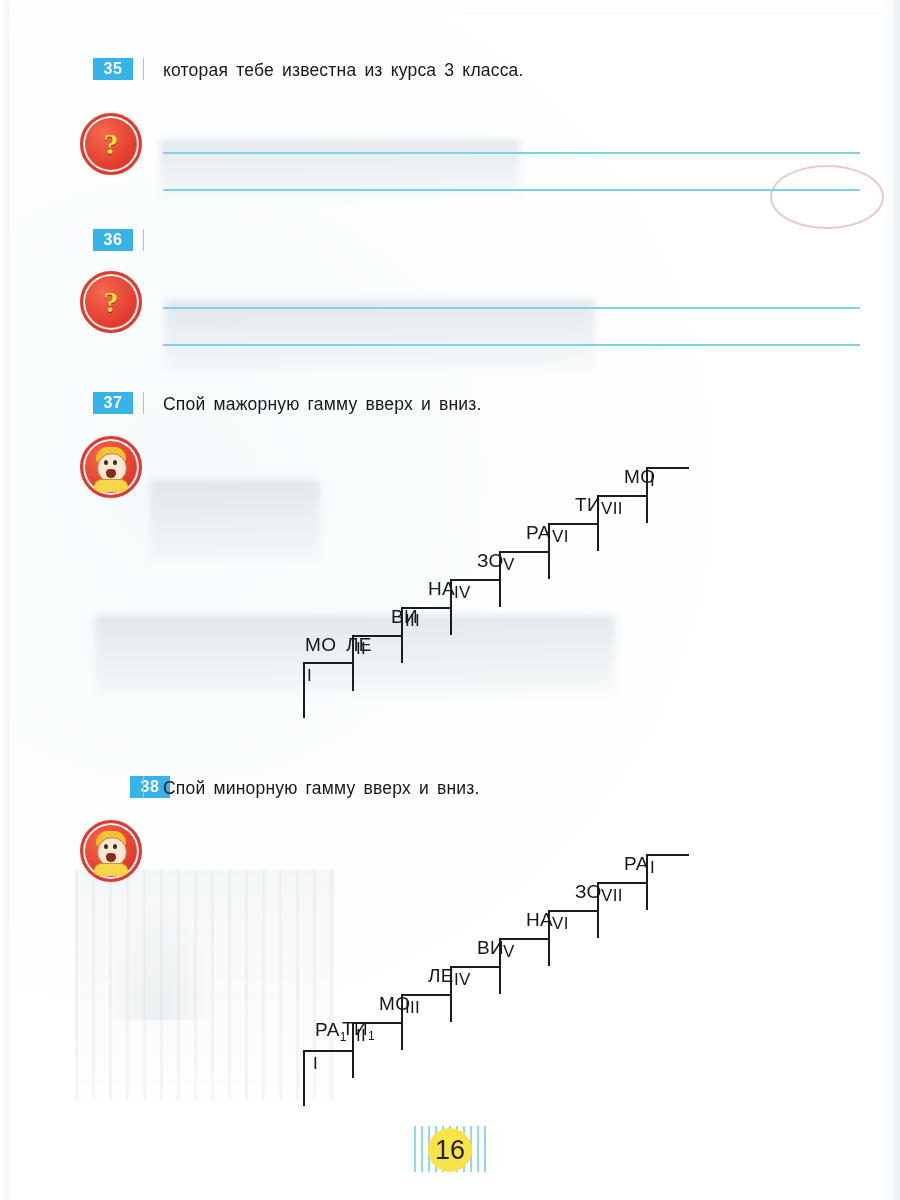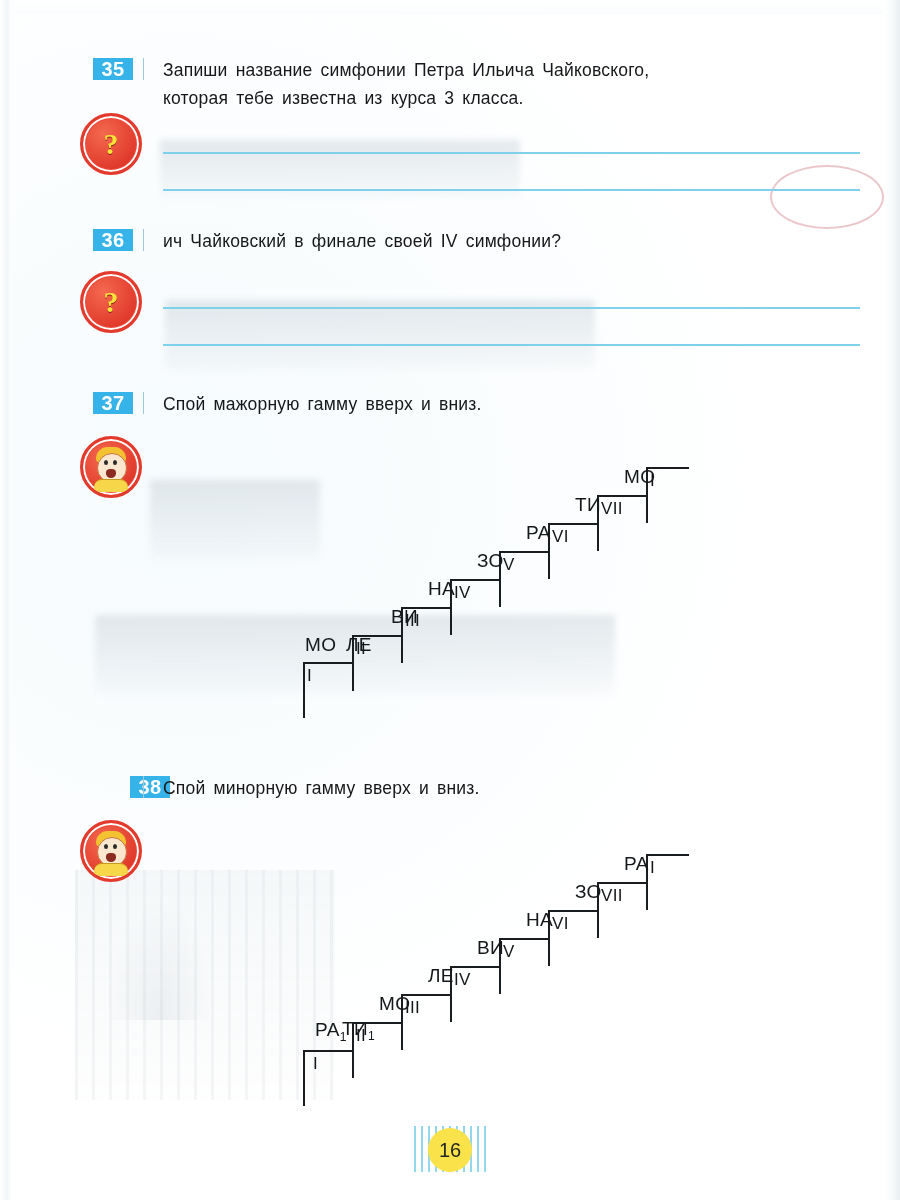--- a/index.html
+++ b/index.html
@@ -62,21 +62,21 @@
   
   .task {
     position: absolute;
   }
   .num-badge {
     position: absolute;
     width: 40px;
     height: 22px;
     background: #36b3e8;
     color: #ffffff;
-    font-size: 20px;
+    font-size: 16px;
     font-weight: bold;
     text-align: center;
     line-height: 22px;
     letter-spacing: .5px;
   }
   .num-rule {
     position: absolute;
     width: 1px;
     height: 22px;
     background: #9ec9dd;
@@ -226,21 +226,21 @@
   
   .folio {
     position: absolute;
     left: 50%;
     transform: translateX(-50%);
     width: 44px;
     height: 44px;
     border-radius: 50%;
     background: #f9e24a;
     color: #1f2326;
-    font-size: 20px;
+    font-size: 27px;
     text-align: center;
     line-height: 44px;
   }
   .folio-bars {
     position: absolute;
     left: 50%;
     transform: translateX(-50%);
     width: 72px;
     height: 46px;
     background:
@@ -273,39 +273,37 @@
   <div class="task" style="left:0; top:0;">
     <div class="num-badge" style="left:93px; top:58px;">35</div>
     <div class="num-rule" style="left:143px; top:58px;"></div>
 
     <div class="medallion" style="left:80px; top:113px;">
       <div class="inner"></div>
       <div class="qmark">?</div>
     </div>
 
     <div class="task-text" style="left:163px; top:56px; width:640px;">
-      <span class="l spaced">Запиши название симфонии Петра Ильича Чайковского,</span>
       <span class="l spaced">которая тебе известна из курса 3 класса.</span>
     </div>
 
     <div class="rule" style="left:163px; top:152px; width:697px;"></div>
     <div class="rule" style="left:163px; top:189px; width:697px;"></div>
   </div>
 
   <div class="task" style="left:0; top:0;">
     <div class="num-badge" style="left:93px; top:229px;">36</div>
     <div class="num-rule" style="left:143px; top:229px;"></div>
 
     <div class="medallion" style="left:80px; top:271px;">
       <div class="inner"></div>
       <div class="qmark">?</div>
     </div>
 
     <div class="task-text" style="left:163px; top:227px; width:680px;">
-      <span class="l spaced">ич Чайковский в финале своей IV симфонии?</span>
     </div>
 
     <div class="rule" style="left:163px; top:307px; width:697px;"></div>
     <div class="rule" style="left:163px; top:344px; width:697px;"></div>
   </div>
 
   <div class="task" style="left:0; top:0;">
     <div class="num-badge" style="left:93px; top:392px;">37</div>
     <div class="num-rule" style="left:143px; top:392px;"></div>
 

